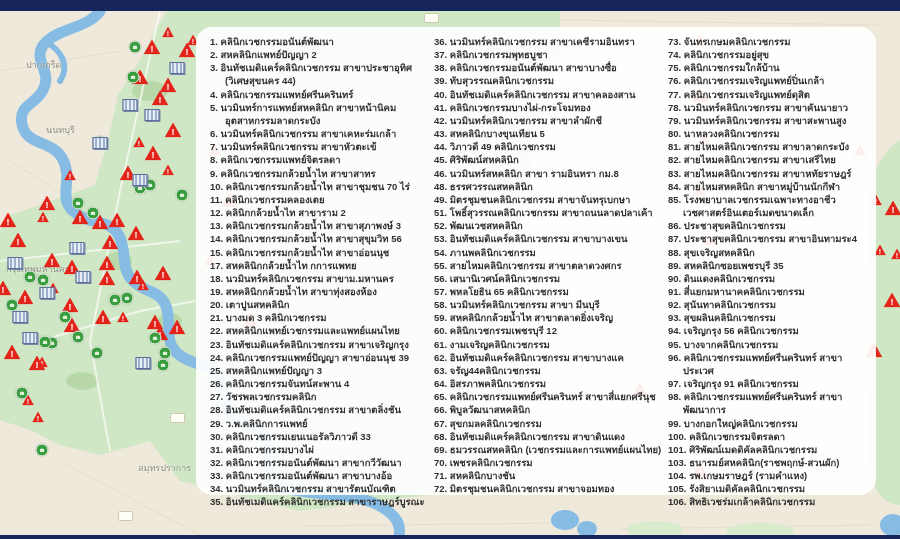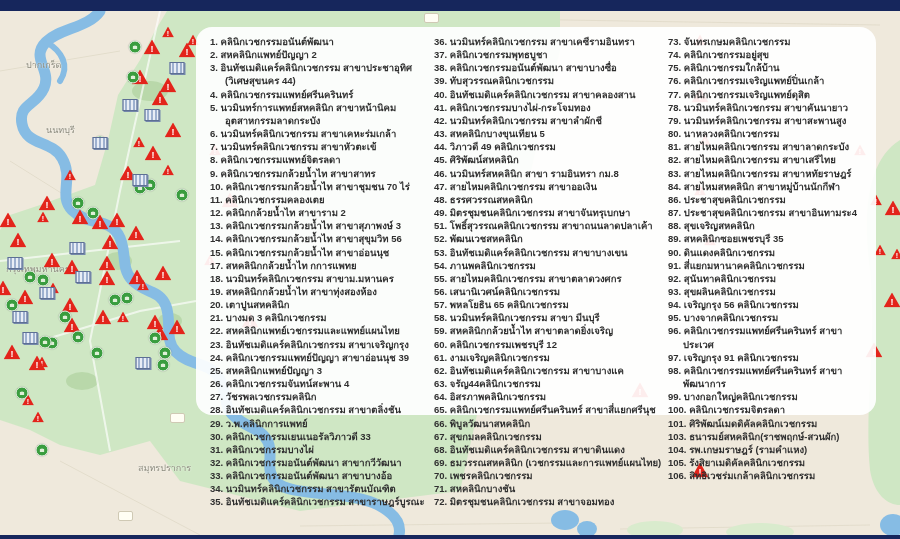--- a/index.html
+++ b/index.html
@@ -26,21 +26,21 @@
   .mk-w.sm::after{font-size:7px;line-height:8px;}
   .mk-c{width:11px;height:11px;border-radius:50%;background:#3a9d3f;
         border:1.5px solid #eef6ea;box-shadow:0 0 1px rgba(0,0,0,.35);
         display:flex;align-items:center;justify-content:center;}
   .mk-c::after{content:"";width:5px;height:4px;background:#dff0d8;
         clip-path:polygon(50% 0,100% 40%,100% 100%,0 100%,0 40%);}
   .mk-h{width:13px;height:10px;background:#9db0cf;border:1px solid #5d6f94;
         box-shadow:1px 1px 0 #7487ab;
         background-image:repeating-linear-gradient(90deg,#e8edf6 0 2px,transparent 2px 4px);}
   
-  #panel{position:absolute;left:196px;top:27px;width:680px;height:388px;
+  #panel{position:absolute;left:196px;top:27px;width:680px;height:468px;
          background:rgba(255,255,255,.92);border-radius:16px;z-index:20;}
   .col{position:absolute;top:8px;overflow:hidden;}
   #col1{left:14px;width:222px;height:482px;}
   #col2{left:238px;width:232px;height:482px;}
   #col3{left:472px;width:202px;height:482px;}
   .item{font-size:9.5px;line-height:13.15px;font-weight:600;color:#303030;
         padding-left:15px;text-indent:-15px;}
   .item .num{letter-spacing:0;}
 </style>
 </head>
@@ -251,21 +251,20 @@
       <div class="item"><span class="num">37. </span><span>คลินิกเวชกรรมพุทธบูชา</span></div>
       <div class="item"><span class="num">38. </span><span>คลินิกเวชกรรมอนันต์พัฒนา สาขาบางซื่อ</span></div>
       <div class="item"><span class="num">39. </span><span>ทับสุวรรณคลินิกเวชกรรม</span></div>
       <div class="item"><span class="num">40. </span><span>อินทัชเมดิแคร์คลินิกเวชกรรม สาขาคลองสาน</span></div>
       <div class="item"><span class="num">41. </span><span>คลินิกเวชกรรมบางไผ่-กระโจมทอง</span></div>
       <div class="item"><span class="num">42. </span><span>นวมินทร์คลินิกเวชกรรม สาขาลำผักชี</span></div>
       <div class="item"><span class="num">43. </span><span>สหคลินิกบางขุนเทียน 5</span></div>
       <div class="item"><span class="num">44. </span><span>วิภาวดี 49 คลินิกเวชกรรม</span></div>
       <div class="item"><span class="num">45. </span><span>ศิริพัฒน์สหคลินิก</span></div>
       <div class="item"><span class="num">46. </span><span>นวมินทร์สหคลินิก สาขา รามอินทรา กม.8</span></div>
-      <div class="item"><span class="num">47. </span><span>สายไหมคลินิกเวชกรรม สาขาออเงิน</span></div>
       <div class="item"><span class="num">48. </span><span>ธรรศวรรณสหคลินิก</span></div>
       <div class="item"><span class="num">49. </span><span>มิตรชุมชนคลินิกเวชกรรม สาขาจันทรุเบกษา</span></div>
       <div class="item"><span class="num">51. </span><span>โพธิ์สุวรรณคลินิกเวชกรรม สาขาถนนลาดปลาเค้า</span></div>
       <div class="item"><span class="num">52. </span><span>พัฒนเวชสหคลินิก</span></div>
       <div class="item"><span class="num">53. </span><span>อินทัชเมดิแคร์คลินิกเวชกรรม สาขาบางเขน</span></div>
       <div class="item"><span class="num">54. </span><span>ภานพคลินิกเวชกรรม</span></div>
       <div class="item"><span class="num">55. </span><span>สายไหมคลินิกเวชกรรม สาขาตลาดวงศกร</span></div>
       <div class="item"><span class="num">56. </span><span>เสนานิเวศน์คลินิกเวชกรรม</span></div>
       <div class="item"><span class="num">57. </span><span>พหลโยธิน 65 คลินิกเวชกรรม</span></div>
       <div class="item"><span class="num">58. </span><span>นวมินทร์คลินิกเวชกรรม สาขา มีนบุรี</span></div>
@@ -290,20 +289,21 @@
       <div class="item"><span class="num">75. </span><span>คลินิกเวชกรรมใกล้บ้าน</span></div>
       <div class="item"><span class="num">76. </span><span>คลินิกเวชกรรมเจริญแพทย์ปิ่นเกล้า</span></div>
       <div class="item"><span class="num">77. </span><span>คลินิกเวชกรรมเจริญแพทย์ดุสิต</span></div>
       <div class="item"><span class="num">78. </span><span>นวมินทร์คลินิกเวชกรรม สาขาคันนายาว</span></div>
       <div class="item"><span class="num">79. </span><span>นวมินทร์คลินิกเวชกรรม สาขาสะพานสูง</span></div>
       <div class="item"><span class="num">80. </span><span>นาหลวงคลินิกเวชกรรม</span></div>
       <div class="item"><span class="num">81. </span><span>สายไหมคลินิกเวชกรรม สาขาลาดกระบัง</span></div>
       <div class="item"><span class="num">82. </span><span>สายไหมคลินิกเวชกรรม สาขาเสรีไทย</span></div>
       <div class="item"><span class="num">83. </span><span>สายไหมคลินิกเวชกรรม สาขาหทัยราษฎร์</span></div>
       <div class="item"><span class="num">84. </span><span>สายไหมสหคลินิก สาขาหมู่บ้านนักกีฬา</span></div>
+      <div class="item"><span class="num">85. </span><span>โรงพยาบาลเวชกรรมเฉพาะทางอาชีวเวชศาสตร์อินเตอร์เมดขนาดเล็ก</span></div>
       <div class="item"><span class="num">86. </span><span>ประชาสุขคลินิกเวชกรรม</span></div>
       <div class="item"><span class="num">87. </span><span>ประชาสุขคลินิกเวชกรรม สาขาอินทามระ4</span></div>
       <div class="item"><span class="num">88. </span><span>สุขเจริญสหคลินิก</span></div>
       <div class="item"><span class="num">89. </span><span>สหคลินิกซอยเพชรบุรี 35</span></div>
       <div class="item"><span class="num">90. </span><span>ดินแดงคลินิกเวชกรรม</span></div>
       <div class="item"><span class="num">91. </span><span>สี่แยกมหานาคคลินิกเวชกรรม</span></div>
       <div class="item"><span class="num">92. </span><span>สุนันทาคลินิกเวชกรรม</span></div>
       <div class="item"><span class="num">93. </span><span>สุขผลินคลินิกเวชกรรม</span></div>
       <div class="item"><span class="num">94. </span><span>เจริญกรุง 56 คลินิกเวชกรรม</span></div>
       <div class="item"><span class="num">95. </span><span>บางจากคลินิกเวชกรรม</span></div>

